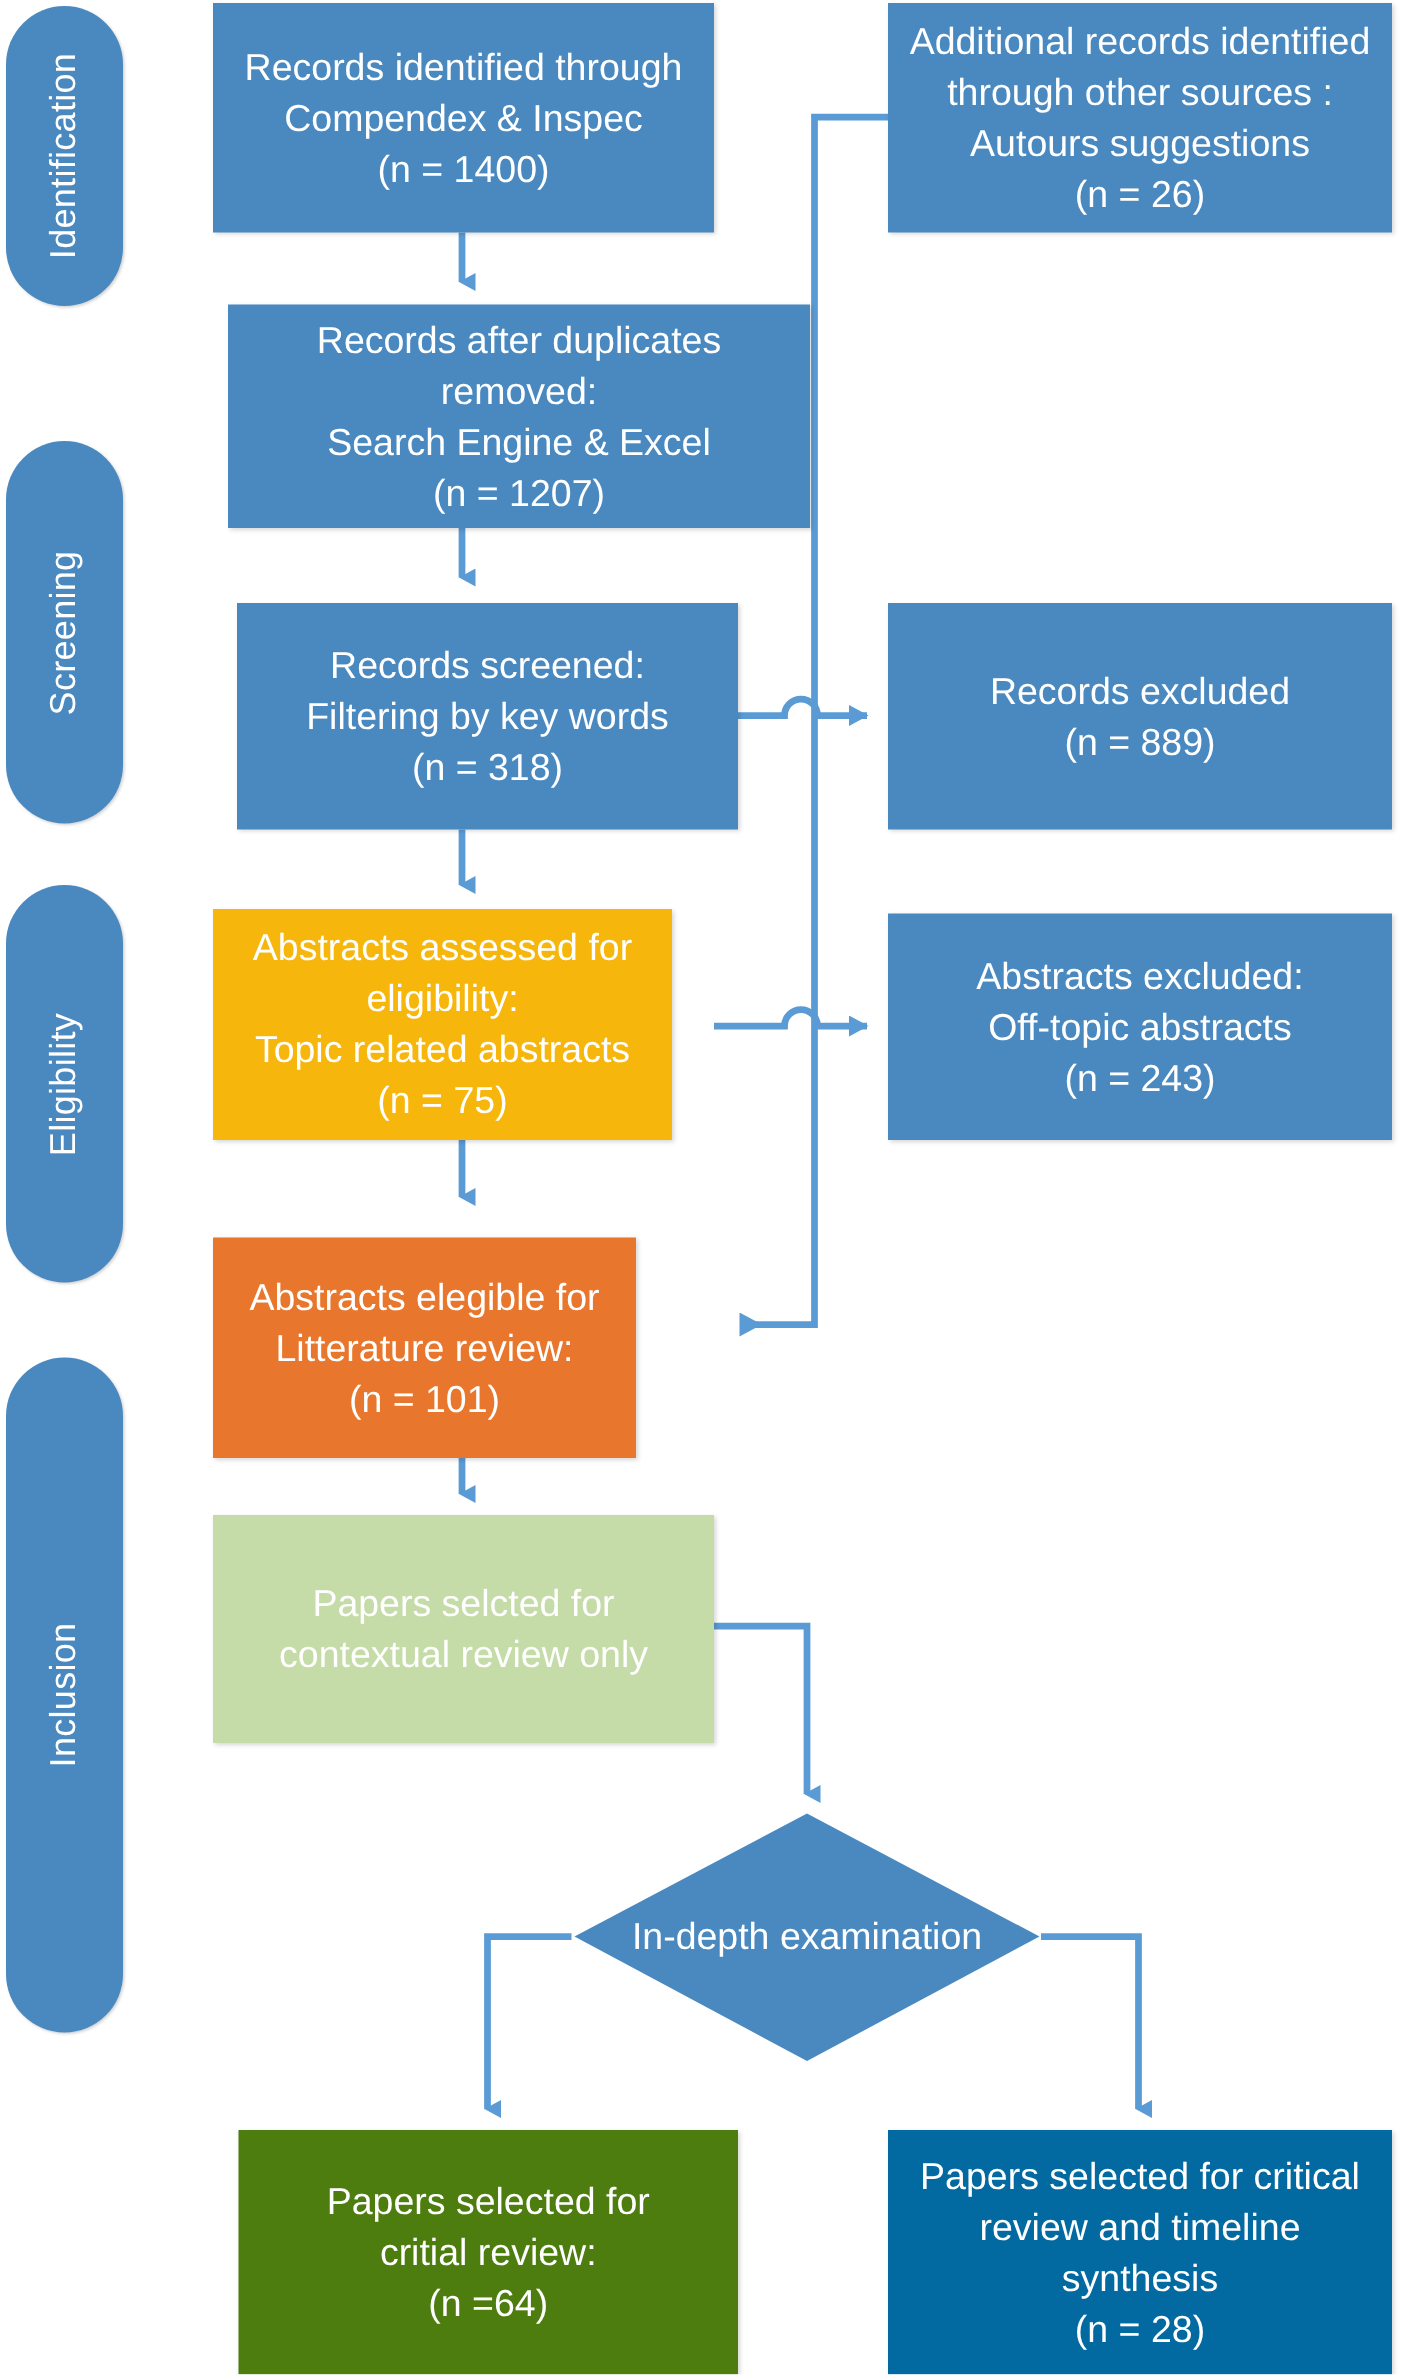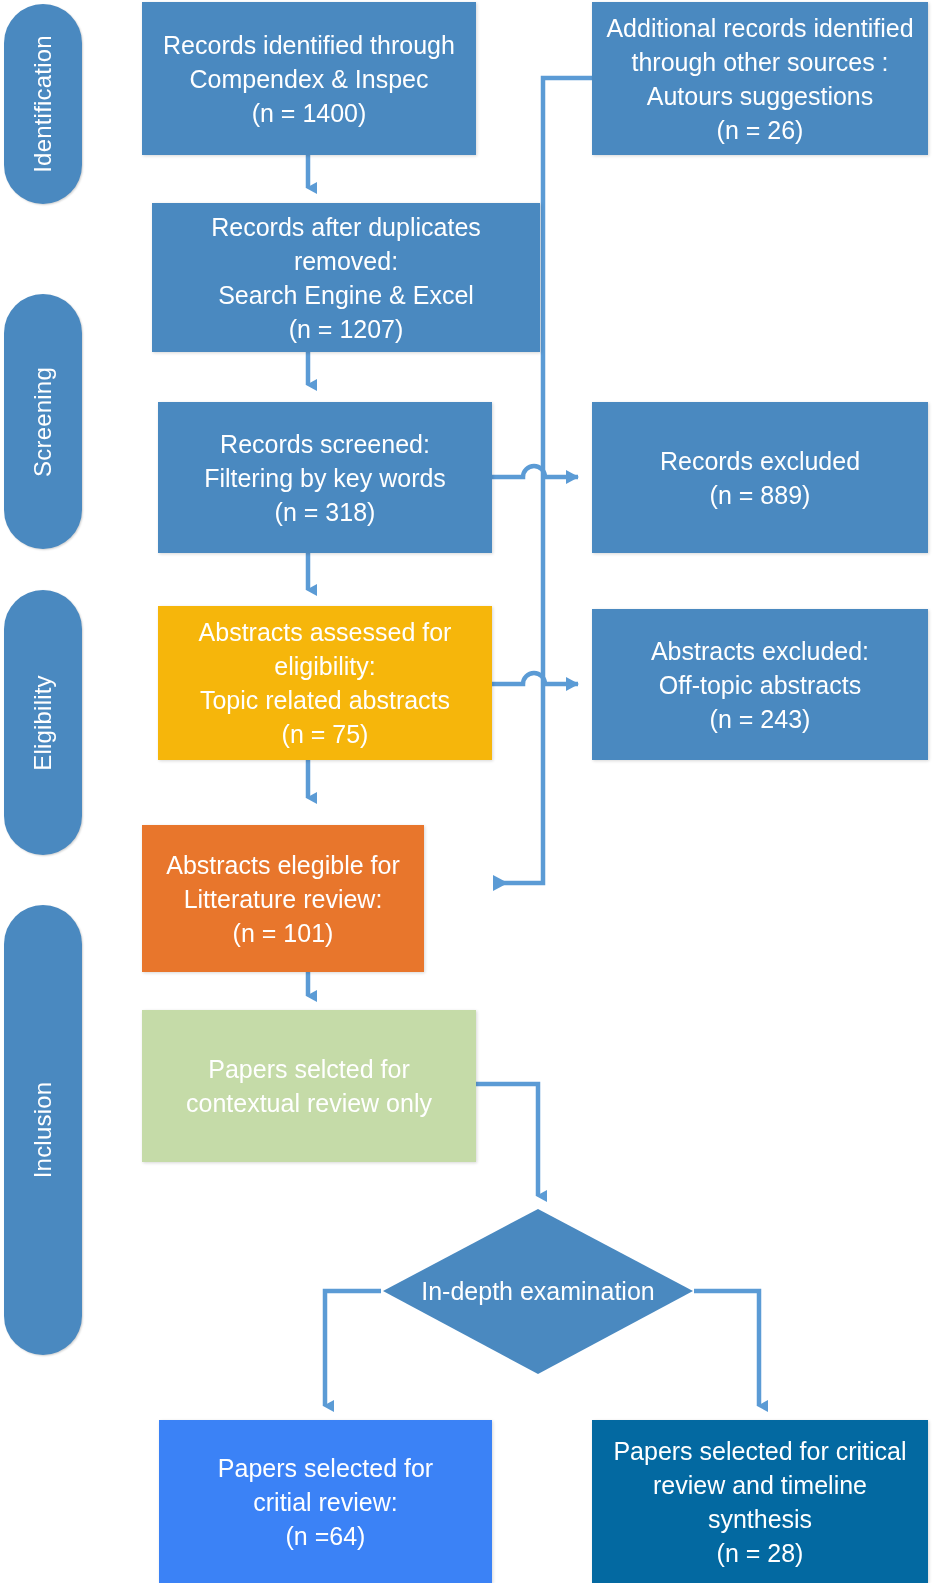--- a/index.html
+++ b/index.html
@@ -46,21 +46,21 @@
     font-size: 25px;
     line-height: 34px;
     box-shadow: 1px 1px 3px rgba(0,0,0,0.16);
     padding: 2px 6px;
   }
   .box .txt { width: 100%; }
   .blue   { background: #4A89C0; }
   .amber  { background: #F6B60B; }
   .orange { background: #E8762C; }
   .lgreen { background: #C5DBA8; }
-  .green  { background: #3b82f6; }
+  .green  { background: #4d7c0f; }
   .dgreen { background: #0369a1; }
 
   
   .diamond-wrap {
     position: absolute;
   }
   .diamond-wrap svg { display: block; }
   .diamond-label {
     position: absolute;
     left: 0; top: 0;
@@ -170,21 +170,21 @@
     </div>
   </div>
 
   <div class="box blue" style="left:592px; top:402px; width:336px; height:151px;">
     <div class="txt">
       <div>Records excluded</div>
       <div>(n = 889)</div>
     </div>
   </div>
 
-  <div class="box amber" style="left:142px; top:606px; width:334px; height:154px;margin-left:16px;">
+  <div class="box amber" style="left:142px; top:606px; width:306px; height:154px;">
     <div class="txt">
       <div>Abstracts assessed for</div>
       <div>eligibility:</div>
       <div>Topic related abstracts</div>
       <div>(n = 75)</div>
     </div>
   </div>
 
   <div class="box blue" style="left:592px; top:609px; width:336px; height:151px;">
     <div class="txt">

